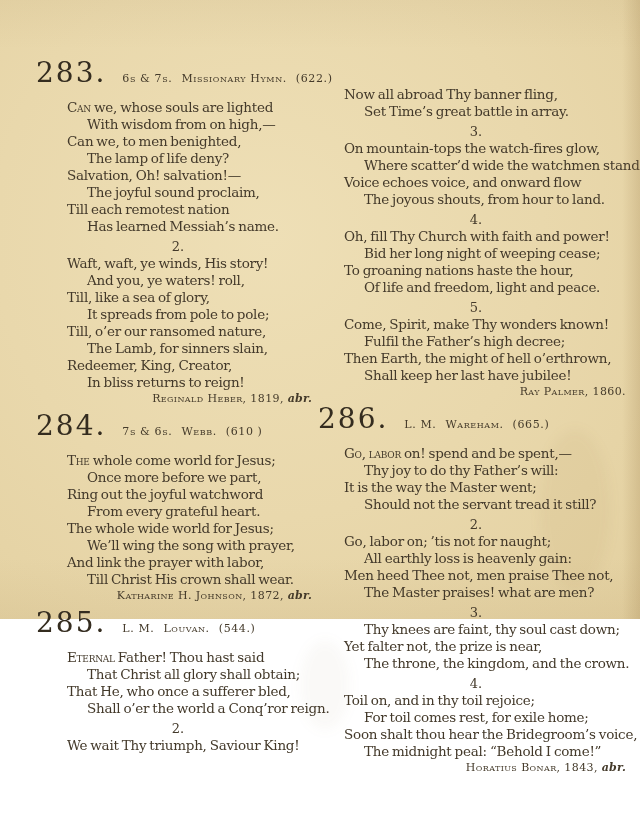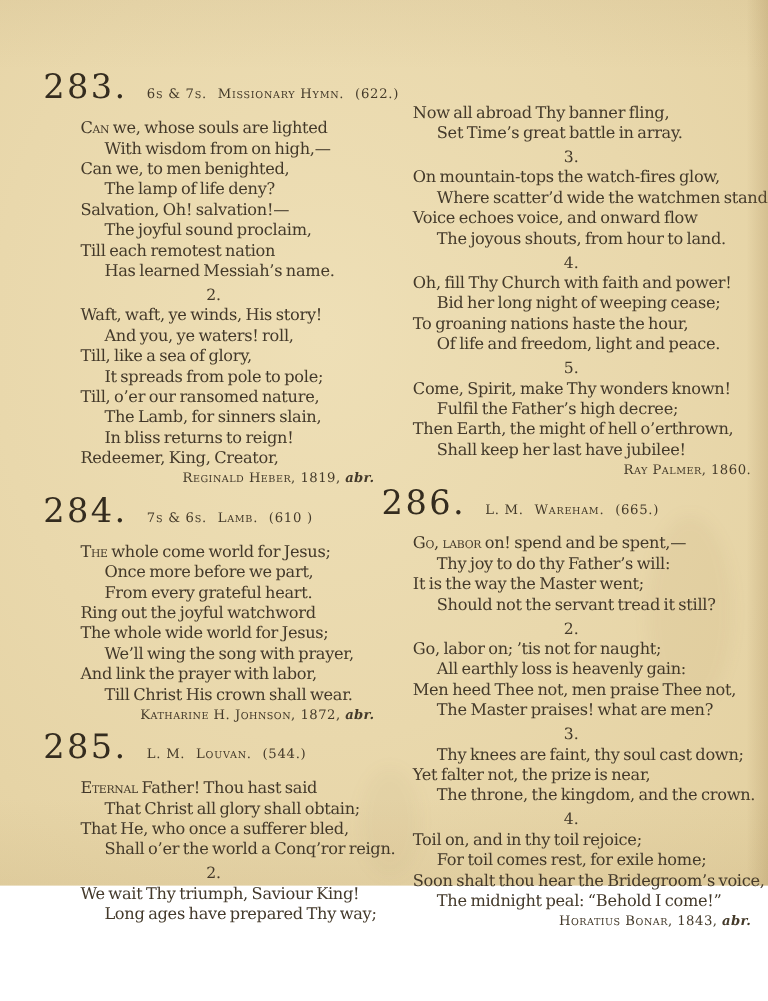--- a/index.html
+++ b/index.html
@@ -1,21 +1,21 @@
 <!DOCTYPE html>
 <html><head>
 <meta charset="utf-8">
 <style>
   html,body{margin:0;padding:0;}
   body{
     width:640px;height:834px;overflow:hidden;
     font-family:"DejaVu Serif","Liberation Serif",serif;
   }
   .page{
-    position:relative;width:640px;height:738px;
+    position:relative;width:640px;height:619px;
     background:radial-gradient(ellipse at 42% 38%, #eedfb6 0%, #e9d8ac 52%, #e3d0a0 100%);
     color:#3e3526;
   }
   
   .page::after{
     content:"";position:absolute;top:0;right:0;bottom:0;width:18px;
     background:linear-gradient(to right, rgba(150,118,66,0) 0%, rgba(148,116,64,0.22) 100%);
     pointer-events:none;
   }
   
@@ -80,47 +80,46 @@
         <div class="line ind1"><span class="lt">Has learned Messiah’s name.</span></div>
       </div>
       <div class="stanza-num">2.</div>
       <div class="stanza">
         <div class="line ind0"><span class="lt">Waft, waft, ye winds, His story!</span></div>
         <div class="line ind1"><span class="lt">And you, ye waters! roll,</span></div>
         <div class="line ind0"><span class="lt">Till, like a sea of glory,</span></div>
         <div class="line ind1"><span class="lt">It spreads from pole to pole;</span></div>
         <div class="line ind0"><span class="lt">Till, o’er our ransomed nature,</span></div>
         <div class="line ind1"><span class="lt">The Lamb, for sinners slain,</span></div>
+        <div class="line ind0"><span class="lt">Redeemer, King, Creator,</span></div>
         <div class="line ind1"><span class="lt">In bliss returns to reign!</span></div>
-        <div class="line ind0"><span class="lt">Redeemer, King, Creator,</span></div>
       </div>
       <div class="attribution"><span class="sc">Reginald Heber</span><span class="rest">, 1819, </span><i class="ital">abr.</i></div>
-      <div class="hymn-header"><span class="hymn-number">284.</span><span class="hymn-meta"><span class="sc-meta meter">7s &amp; 6s.</span><span class="sc-meta tune">Lamb.</span><span class="ref">(610 )</span></span></div>
+      <div class="hymn-header"><span class="hymn-number">284.</span><span class="hymn-meta"><span class="sc-meta meter">7s &amp; 6s.</span><span class="sc-meta tune">Webb.</span><span class="ref">(610 )</span></span></div>
       <div class="stanza">
         <div class="line ind0"><span class="sc">The</span><span class="lt"> whole come world for Jesus;</span></div>
         <div class="line ind1"><span class="lt">Once more before we part,</span></div>
+        <div class="line ind0"><span class="lt">Ring out the joyful watchword</span></div>
         <div class="line ind1"><span class="lt">From every grateful heart.</span></div>
-        <div class="line ind0"><span class="lt">Ring out the joyful watchword</span></div>
         <div class="line ind0"><span class="lt">The whole wide world for Jesus;</span></div>
         <div class="line ind1"><span class="lt">We’ll wing the song with prayer,</span></div>
         <div class="line ind0"><span class="lt">And link the prayer with labor,</span></div>
         <div class="line ind1"><span class="lt">Till Christ His crown shall wear.</span></div>
       </div>
       <div class="attribution"><span class="sc">Katharine H. Johnson</span><span class="rest">, 1872, </span><i class="ital">abr.</i></div>
       <div class="hymn-header"><span class="hymn-number">285.</span><span class="hymn-meta"><span class="sc-meta meter">L. M.</span><span class="sc-meta tune">Louvan.</span><span class="ref">(544.)</span></span></div>
       <div class="stanza">
         <div class="line ind0"><span class="sc">Eternal</span><span class="lt"> Father! Thou hast said</span></div>
         <div class="line ind1"><span class="lt">That Christ all glory shall obtain;</span></div>
         <div class="line ind0"><span class="lt">That He, who once a sufferer bled,</span></div>
         <div class="line ind1"><span class="lt">Shall o’er the world a Conq’ror reign.</span></div>
       </div>
       <div class="stanza-num">2.</div>
       <div class="stanza">
         <div class="line ind0"><span class="lt">We wait Thy triumph, Saviour King!</span></div>
-        <div class="line ind1"><span class="lt">Long ages have prepared Thy way;</span></div>
       </div>
     </div>
   <div class="col col-right">
       <div class="stanza">
         <div class="line ind0"><span class="lt">Now all abroad Thy banner fling,</span></div>
         <div class="line ind1"><span class="lt">Set Time’s great battle in array.</span></div>
       </div>
       <div class="stanza-num">3.</div>
       <div class="stanza">
         <div class="line ind0"><span class="lt">On mountain-tops the watch-fires glow,</span></div>

